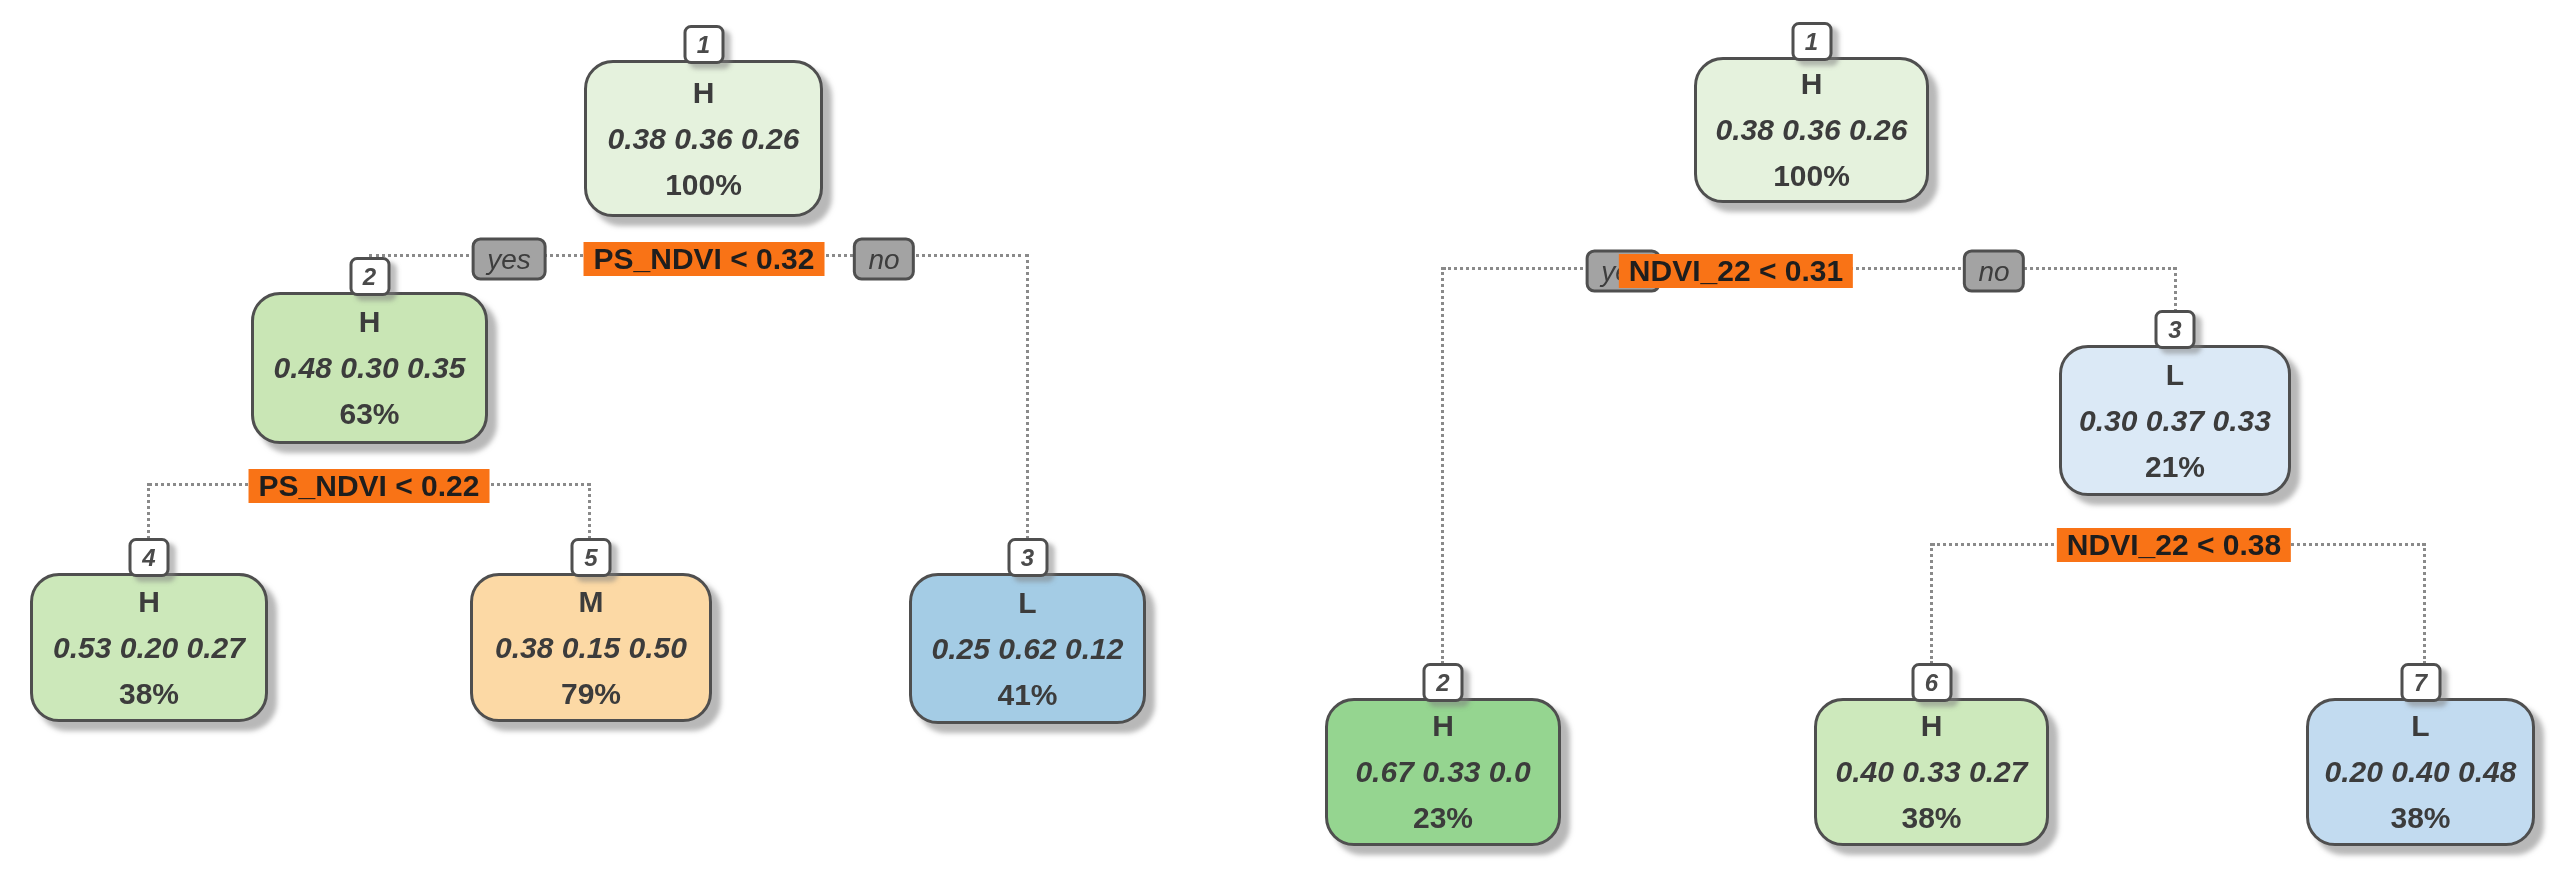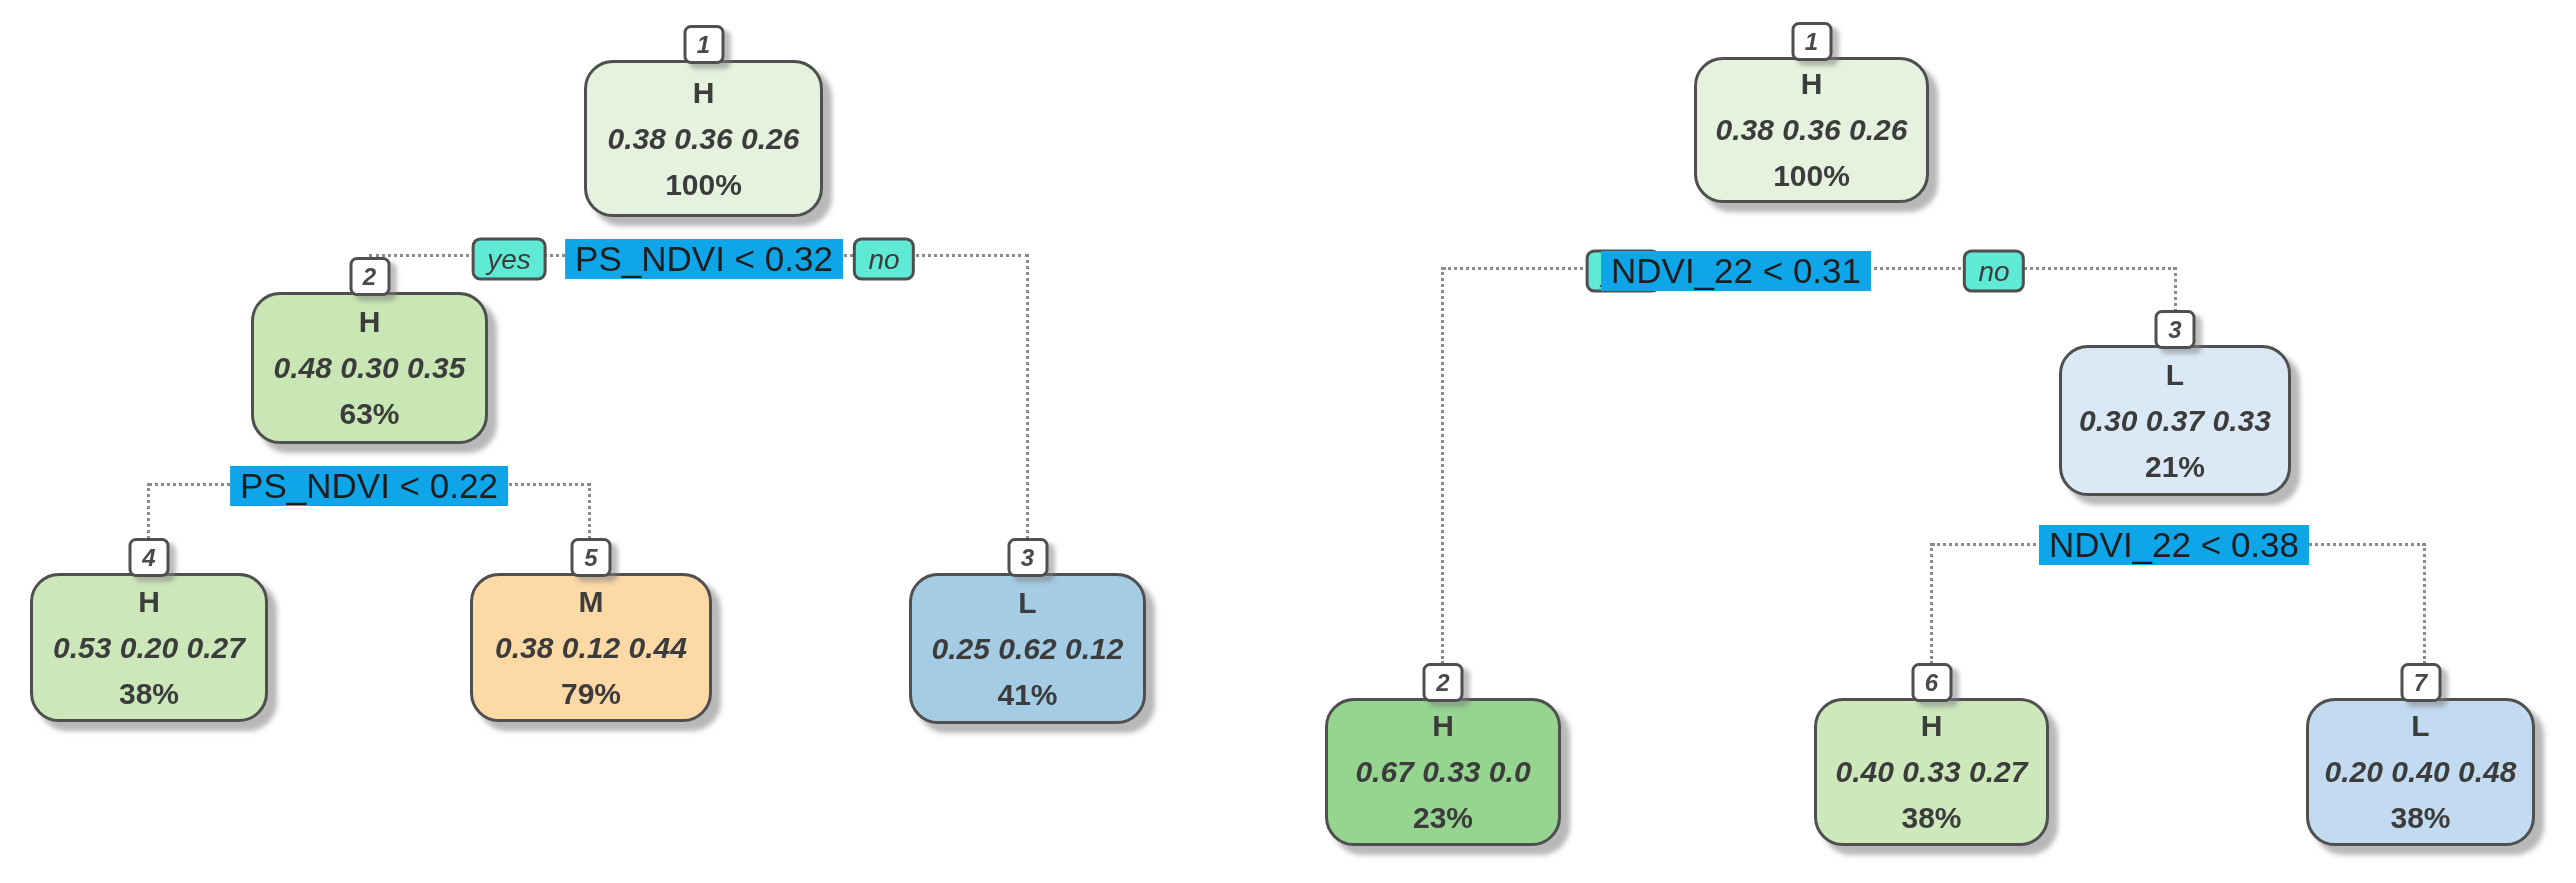--- a/index.html
+++ b/index.html
@@ -21,27 +21,27 @@
     box-sizing:content-box;min-width:25px;height:33px;padding:0 5px;
     background:#ffffff;border:3.8px solid #4f4f4f;border-radius:7.5px;
     box-shadow:6.3px 5px 4.4px rgba(125,125,125,0.5);
     font-style:italic;font-weight:bold;font-size:24px;line-height:33px;
     color:#4a4a4a;text-align:center;
   }
   .hline{position:absolute;height:0;border-top:3.8px dotted #8a8a8a;}
   .vline{position:absolute;width:0;border-left:3.8px dotted #8a8a8a;}
   .yn{
     position:absolute;transform:translate(-50%,-50%);
-    background:#5eead4;border:3.8px solid #4f4f4f;border-radius:8.8px;
+    background:#a3a3a3;border:3.8px solid #4f4f4f;border-radius:8.8px;
     padding:2.5px 12.6px;font-style:italic;font-size:28px;color:#3d3d3d;white-space:nowrap;
   }
   .split-label{
     position:absolute;transform:translate(-50%,-50%);
-    background:#0ea5e9;padding:0 10px;
-    font-weight:normal;font-size:35px;color:#1e1e1e;white-space:nowrap;
+    background:#f97316;padding:0 10px;
+    font-weight:bold;font-size:30px;color:#1e1e1e;white-space:nowrap;
   }
 </style>
 </head>
 <body>
 
 <div id="canvas">
 
   
   <div class="tree">
 
@@ -81,21 +81,21 @@
       <div class="badge">4</div>
       <div class="nclass">H</div>
       <div class="nprobs">0.53 0.20 0.27</div>
       <div class="npct">38%</div>
     </div>
 
     
     <div class="node" style="left: 470px; top: 573px; width: 242px; height: 149px; background-color: rgb(252, 217, 165);">
       <div class="badge">5</div>
       <div class="nclass">M</div>
-      <div class="nprobs">0.38 0.12 0.44</div>
+      <div class="nprobs">0.38 0.15 0.50</div>
       <div class="npct">79%</div>
     </div>
 
     
     <div class="node" style="left: 909px; top: 573px; width: 237px; height: 151px; background-color: rgb(164, 204, 229);">
       <div class="badge">3</div>
       <div class="nclass">L</div>
       <div class="nprobs">0.25 0.62 0.12</div>
       <div class="npct">41%</div>
     </div>

